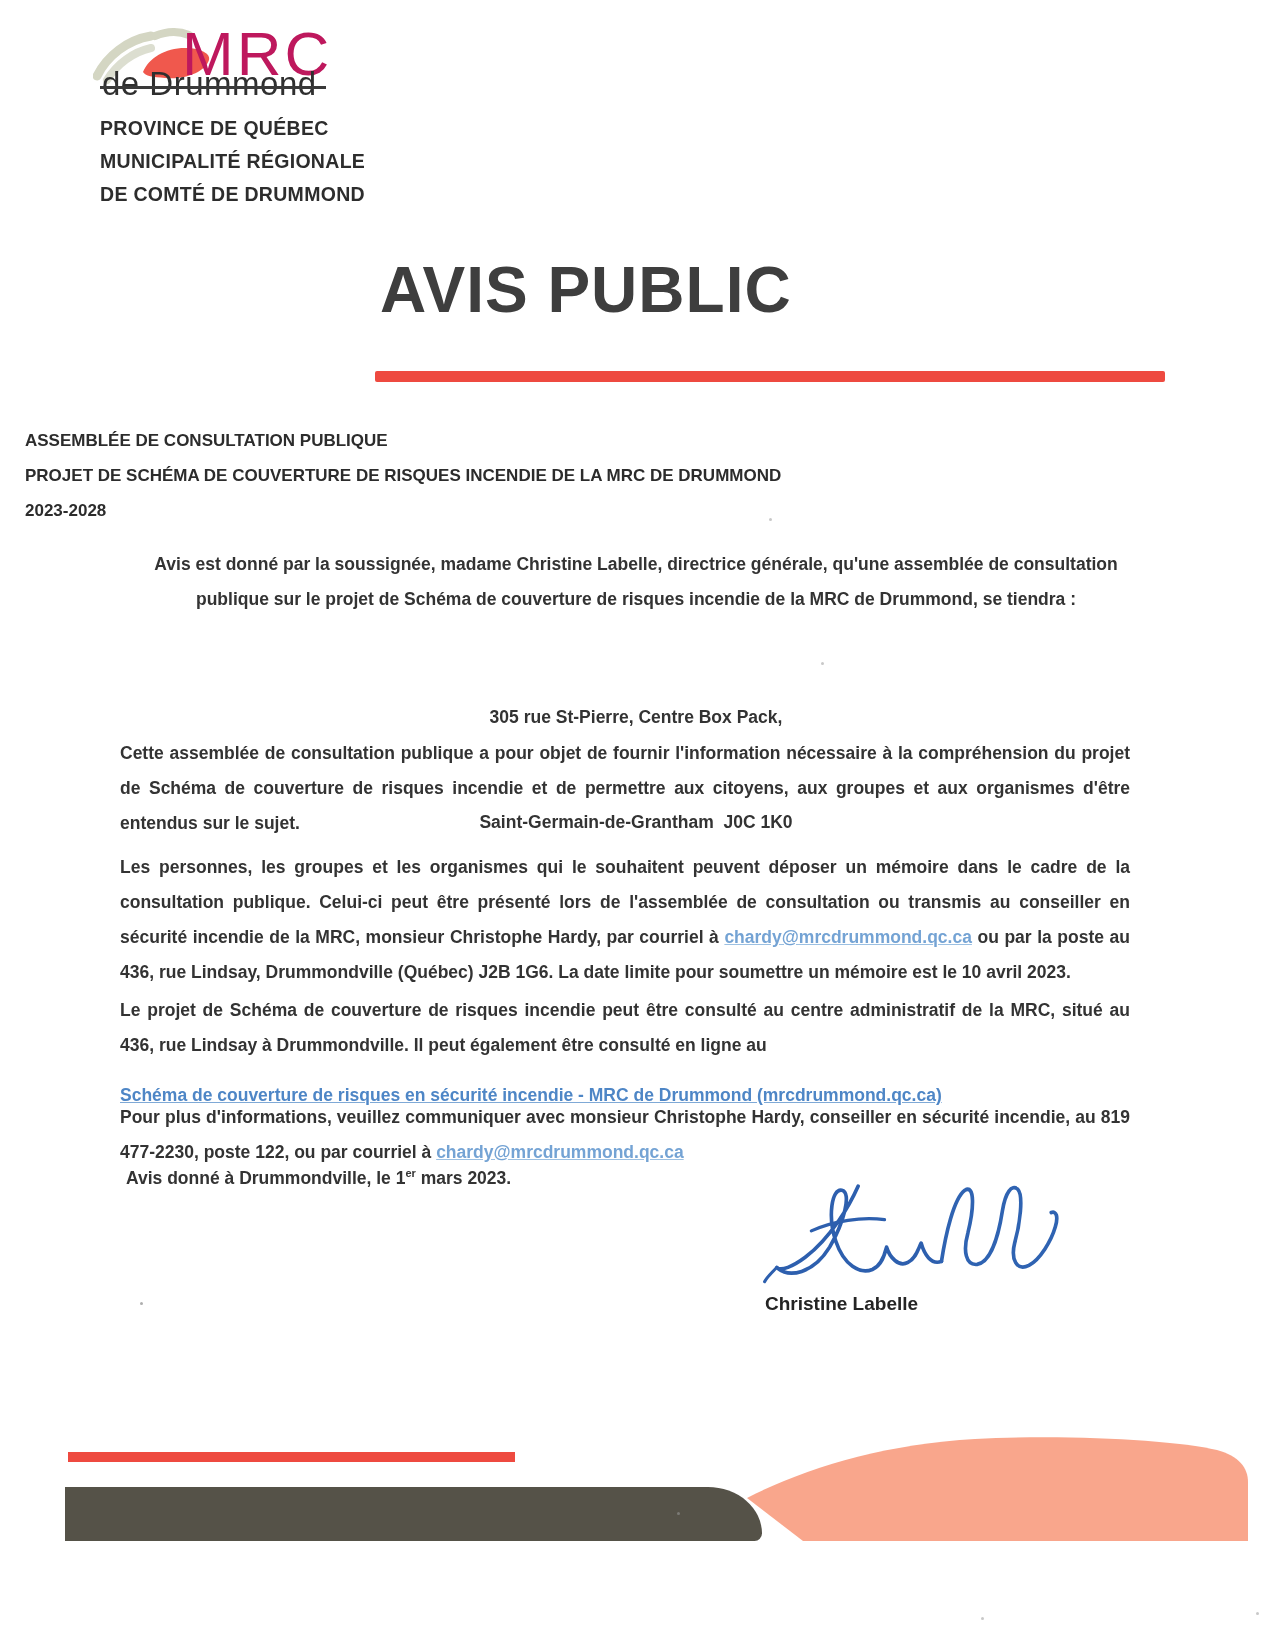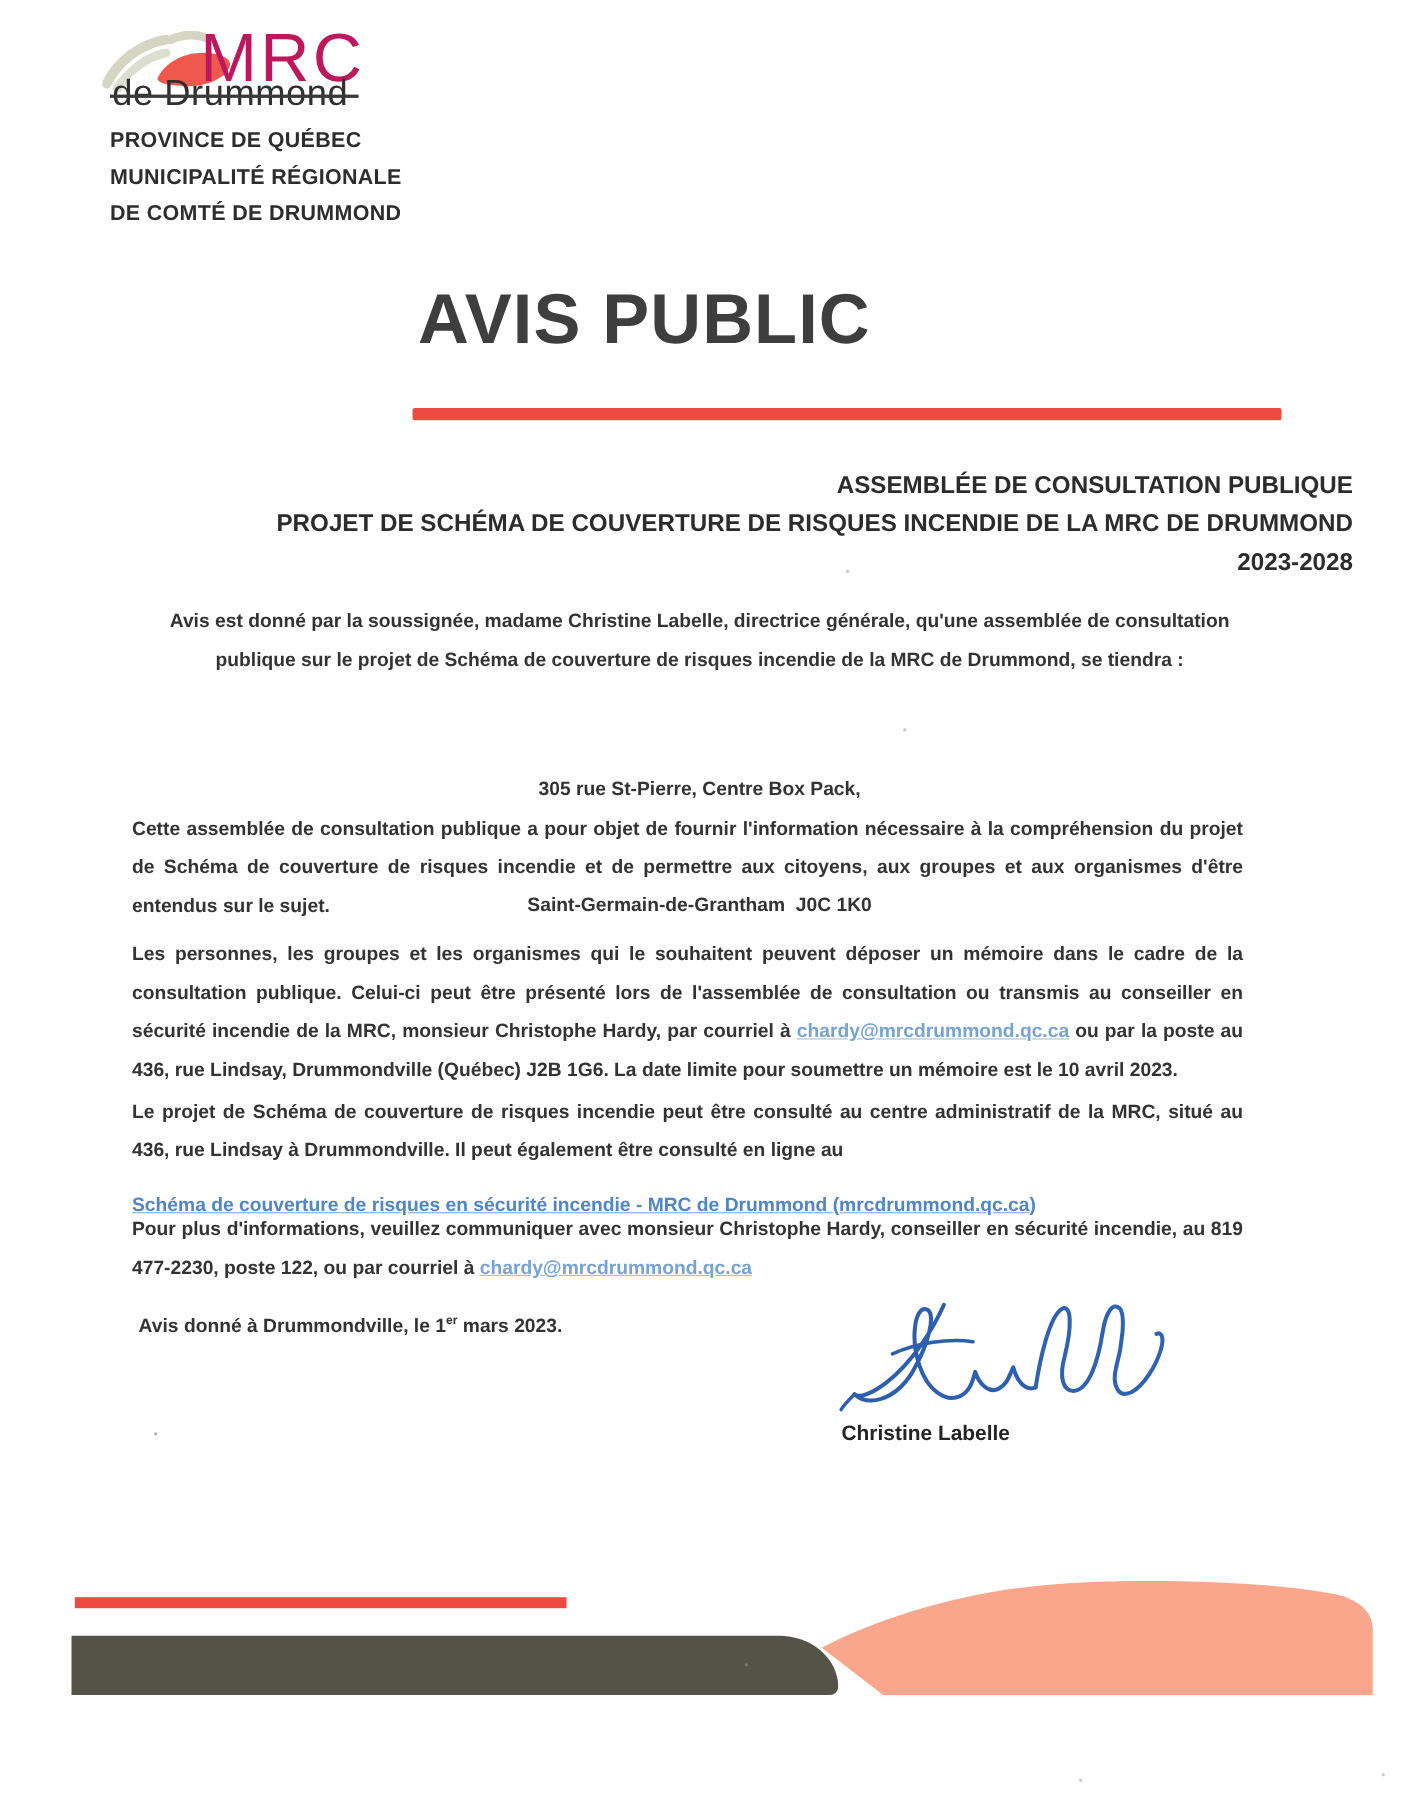--- a/index.html
+++ b/index.html
@@ -29,34 +29,34 @@
   .doc-title{
     position:absolute;left:370px;top:258px;font-size:64px;line-height:1;
     font-weight:700;color:#3e3e3e;letter-spacing:1px;margin-left:10px;
   }
   .title-rule{
     position:absolute;left:375px;top:371px;width:790px;height:11px;
     background:var(--accent_red,#ee4a40);border-radius:2px;
   }
   
   .subtitle{
-    position:absolute;left:25px;top:423px;width:1205px;text-align:right;
-    font-weight:700;color:#2c2c2c;font-size:22px;line-height:35px;
+    position:absolute;left:25px;top:423px;width:1205px;text-align:left;
+    font-weight:700;color:#2c2c2c;font-size:17px;line-height:35px;
   }
   
   .body-text{font-size:17.5px;line-height:35px;color:#333;font-weight:bold;}
   .centered{text-align:center;}
   .just{text-align:justify;}
   .intro{position:absolute;left:130px;top:547px;width:1012px;}
   .event{position:absolute;left:130px;top:630px;width:1012px;white-space:pre-wrap;}
   .p-object{position:absolute;left:120px;top:736px;width:1010px;margin:0;}
   .p-memoire{position:absolute;left:120px;top:850px;width:1010px;margin:0;}
   .p-consult{position:absolute;left:120px;top:993px;width:1010px;margin:0;}
   .p-info{position:absolute;left:120px;top:1100px;width:1010px;margin:0;}
-  .closing-date{position:absolute;left:126px;top:1184px;width:700px;}
+  .closing-date{position:absolute;left:126px;top:1156px;width:700px;}
   sup{font-size:11px;}
   a.email-link{color:var(--link_blue,#74a3d4);text-decoration:underline;text-decoration-color:#9cc0e2;}
   a.page-link{
     display:block;color:var(--link_blue_dark,#4e86c6);text-decoration:underline;
     text-decoration-color:#7fa9d6;
     margin-top:15px;
   }
   
   .signature{position:absolute;left:758px;top:1178px;width:310px;height:122px;}
   .signer{position:absolute;left:765px;top:1288px;font-size:19px;line-height:32px;color:#242424;}

